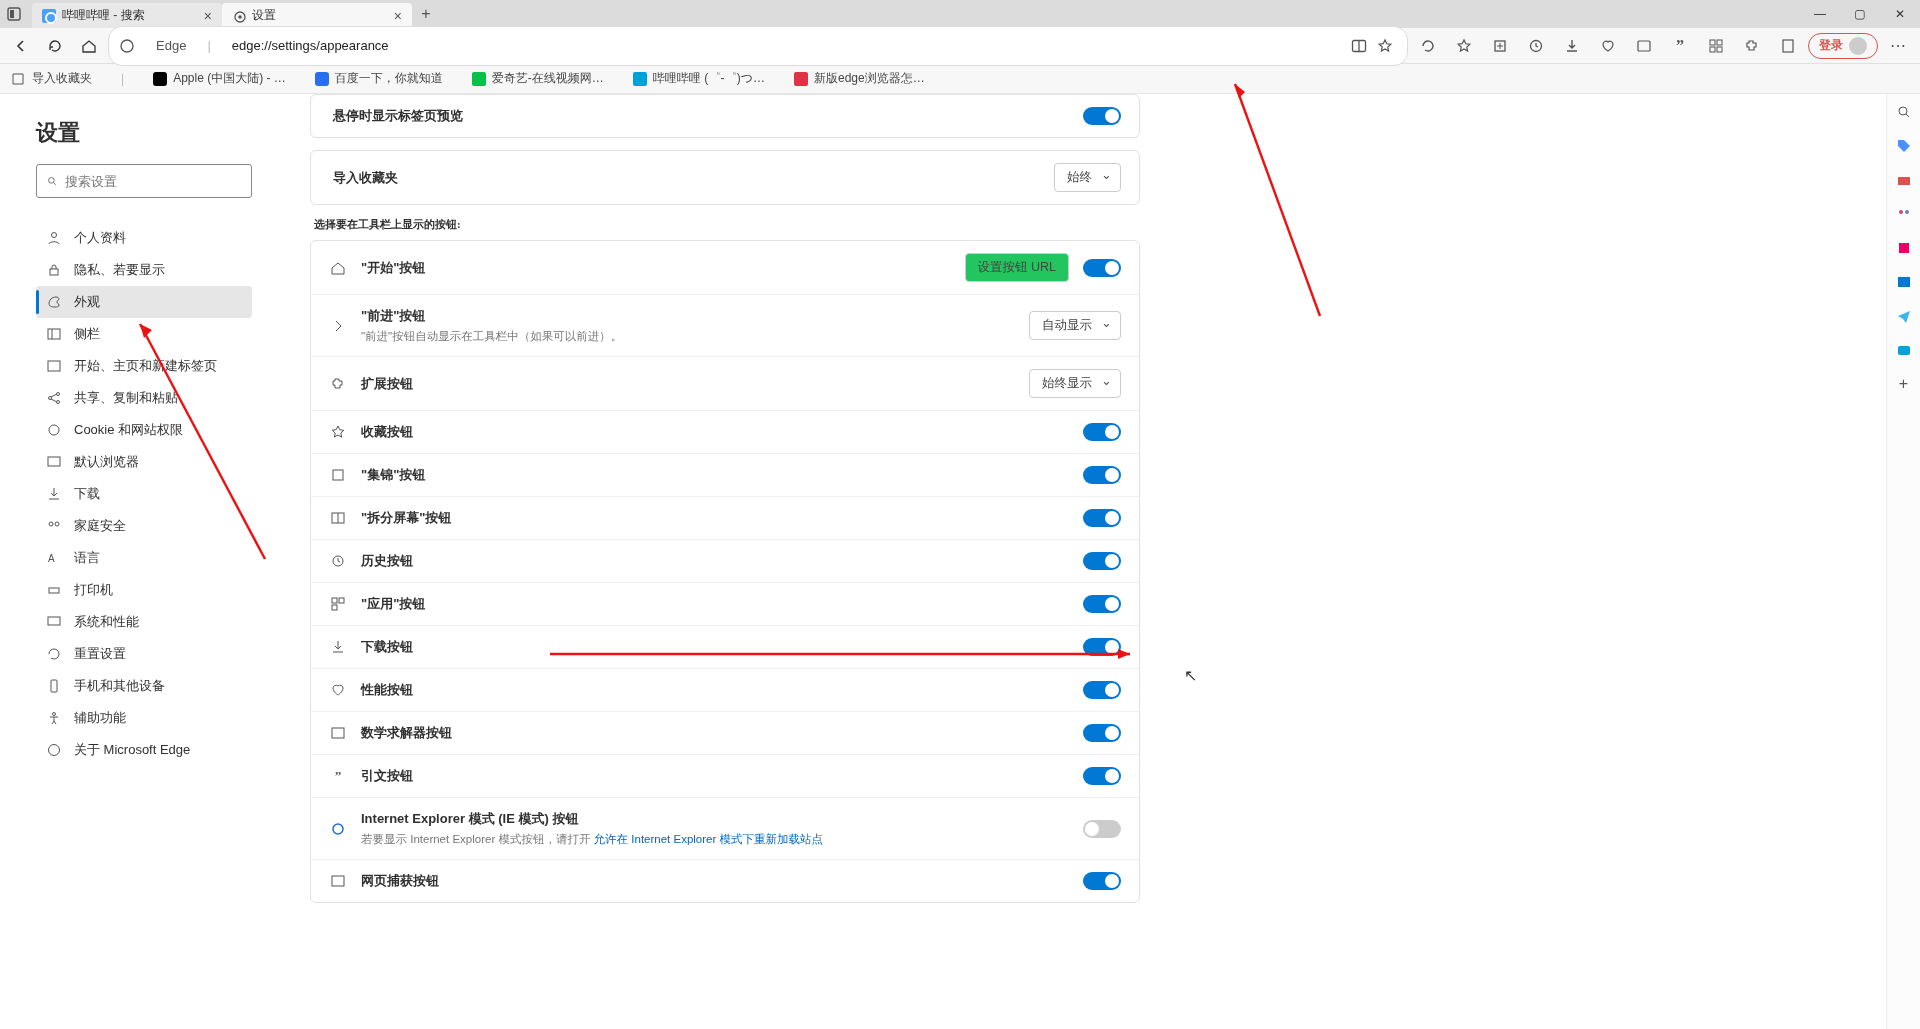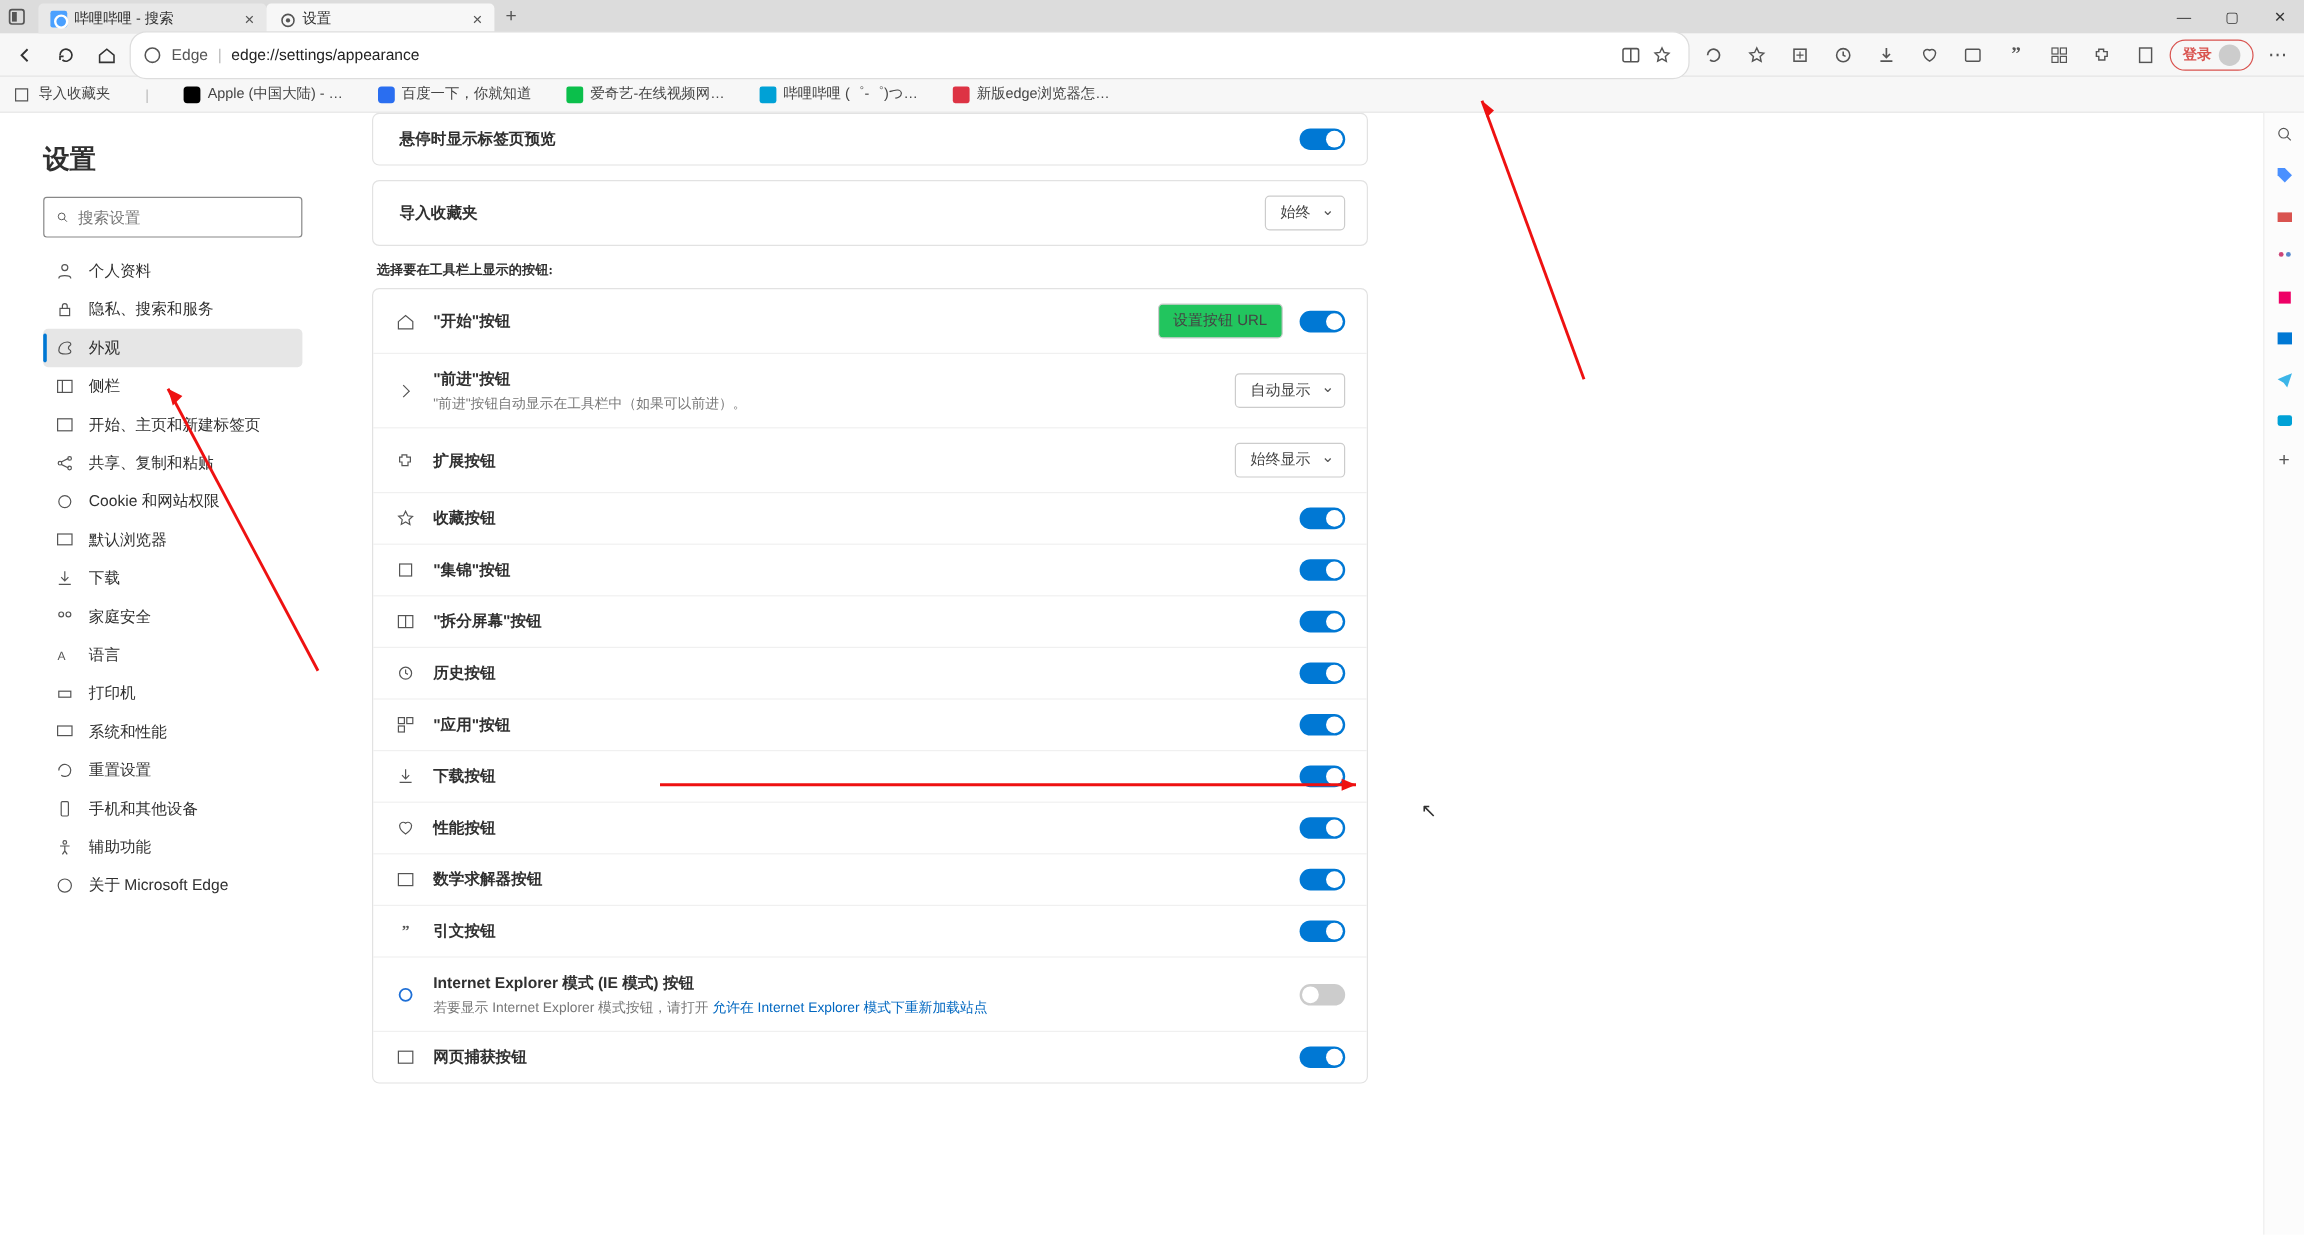--- a/index.html
+++ b/index.html
@@ -9,31 +9,31 @@
   .tab { display: flex; align-items: center; gap: 6px; padding: 0 10px; min-width: 190px; font-size: 12px; border-radius: 4px 4px 0 0; margin-top: 3px; cursor: pointer; }
   .tab.inactive { background: #e8e8e8; }
   .tab.active { background: #f7f7f7; }
   .tab .favicon { width: 14px; height: 14px; display: inline-block; }
   .tab .close { margin-left: auto; font-size: 14px; color: #555; }
   .newtab { width: 28px; display: flex; align-items: center; justify-content: center; font-size: 16px; color: #555; cursor: pointer; }
   .win-controls { margin-left: auto; display: flex; }
   .win-btn { width: 40px; display: flex; align-items: center; justify-content: center; font-size: 12px; color: #333; }
   .toolbar { height: 36px; background: #f7f7f7; display: flex; align-items: center; padding: 0 6px; gap: 4px; border-bottom: 1px solid #e0e0e0; }
   .nav-btn { width: 30px; height: 30px; display: flex; align-items: center; justify-content: center; color: #555; border-radius: 4px; cursor: pointer; }
-  .addrbar { flex: 1; height: 40px; background: #fff; border: 1px solid #ddd; border-radius: 14px; display: flex; align-items: center; padding: 0 10px; gap: 8px; font-size: 13px; color: #222; }
+  .addrbar { flex: 1; height: 40px; background: #fff; border: 1px solid #ddd; border-radius: 14px; display: flex; align-items: center; padding: 0 10px; gap: 21px; font-size: 13px; color: #222; }
   .tool-btn { width: 32px; height: 32px; display: flex; align-items: center; justify-content: center; color: #555; border-radius: 4px; cursor: pointer; }
   .login-btn { display: flex; align-items: center; gap: 6px; border: 1px solid #d9534f; color: #d9534f; border-radius: 16px; padding: 3px 10px; font-size: 12px; cursor: pointer; font-weight: bold; }
   .login-btn .avatar { width: 18px; height: 18px; border-radius: 50%; background: #ccc; }
   .bookbar { height: 30px; background: #f7f7f7; display: flex; align-items: center; padding: 0 10px; gap: 29px; font-size: 12px; border-bottom: 1px solid #e6e6e6; }
   .bookmark { display: flex; align-items: center; gap: 6px; color: #444; cursor: pointer; }
   .bookmark .bicon { width: 14px; height: 14px; display: inline-block; }
   .content-area { display: flex; height: calc(100% - 94px); position: relative; }
   .sidebar-settings { width: 270px; padding: 24px 18px 0 36px; }
   .sidebar-settings h1 { font-size: 22px; font-weight: 600; margin-bottom: 16px; }
-  .search-box { display: flex; align-items: center; border: 1px solid #888; border-radius: 3px; height: 34px; padding: 8px 10px; gap: 8px; margin-bottom: 12px; }
+  .search-box { display: flex; align-items: center; border: 1px solid #888; border-radius: 3px; height: 34px; padding: 8px 10px; gap: 8px; margin-bottom: 24px; }
   .search-box input { border: none; outline: none; flex: 1; font-size: 13px; }
   .nav-list { list-style: none; }
   .nav-list li { display: flex; align-items: center; gap: 12px; padding: 7px 10px; font-size: 13px; border-radius: 4px; cursor: pointer; color: #303030; }
   .nav-list li.active { background: #e6e6e6; position: relative; }
   .nav-list li.active::before { content: ""; position: absolute; left: 0; top: 4px; bottom: 4px; width: 3px; background: #0078d4; border-radius: 2px; }
   .main-panel { flex: 1; overflow-y: auto; padding: 0 30px 40px 40px; }
   .section-card { background: #fff; border: 1px solid #e2e2e2; border-radius: 6px; margin-bottom: 12px; }
   .row { display: flex; align-items: center; padding: 12px 18px; border-bottom: 1px solid #f0f0f0; gap: 14px; font-size: 13px; }
   .row:last-child { border-bottom: none; }
   .row .icon-slot { width: 18px; height: 18px; display: flex; align-items: center; justify-content: center; color: #555; }
@@ -235,21 +235,21 @@
             <circle cx="8" cy="5" r="2.5" fill="none" stroke="#555"></circle>
             <path d="M3 14c0-3 10-3 10 0" fill="none" stroke="#555"></path>
           </svg>
           <span>个人资料</span>
         </li>
       <li>
           <svg class="ic" viewBox="0 0 16 16">
             <rect x="4" y="7" width="8" height="6" fill="none" stroke="#555"></rect>
             <path d="M6 7V5a2 2 0 0 1 4 0v2" fill="none" stroke="#555"></path>
           </svg>
-          <span>隐私、搜索和服务</span>
+          <span>隐私、若要显示</span>
         </li>
       <li class="active">
           <svg class="ic" viewBox="0 0 16 16">
             <path d="M3 10c0-4 3-7 7-7 2 0 3 1 3 2s-2 1-2 3 2 1 2 3c0 2-2 2-4 2-4 0-6-1-6-3z" fill="none" stroke="#555"></path>
           </svg>
           <span>外观</span>
         </li>
       <li>
           <svg class="ic" viewBox="0 0 16 16">
             <rect x="2" y="3" width="12" height="10" fill="none" stroke="#555"></rect>

